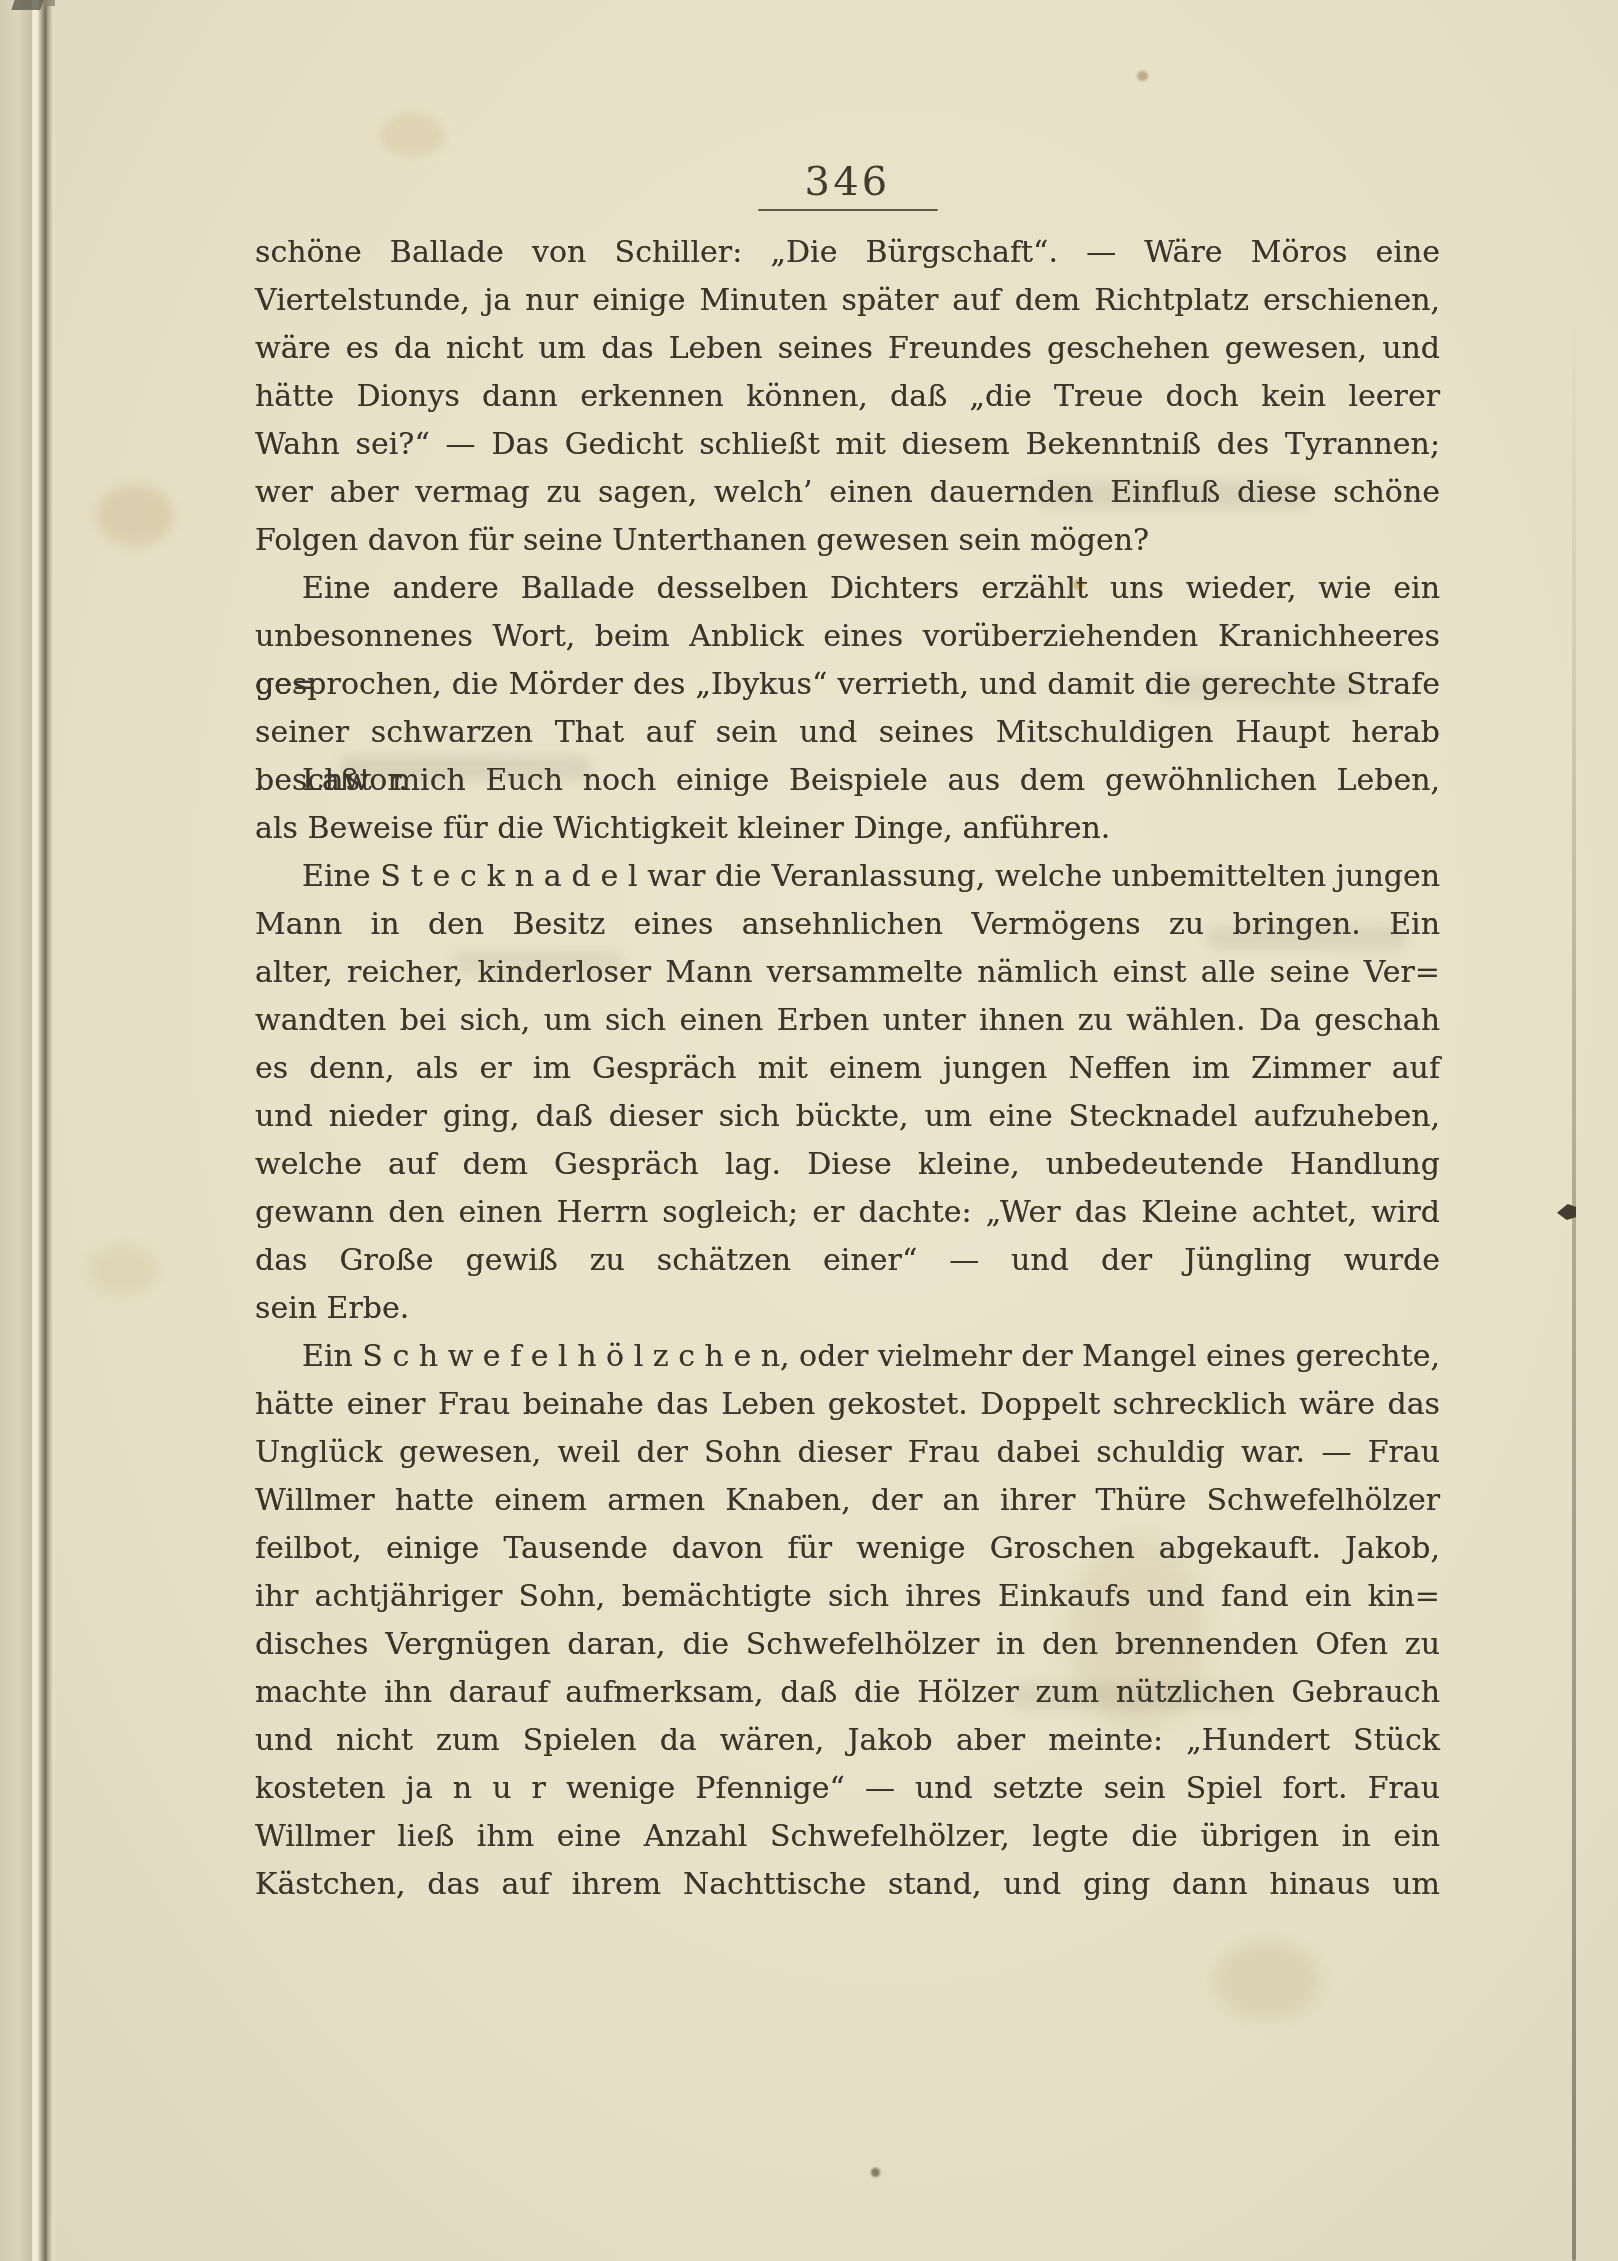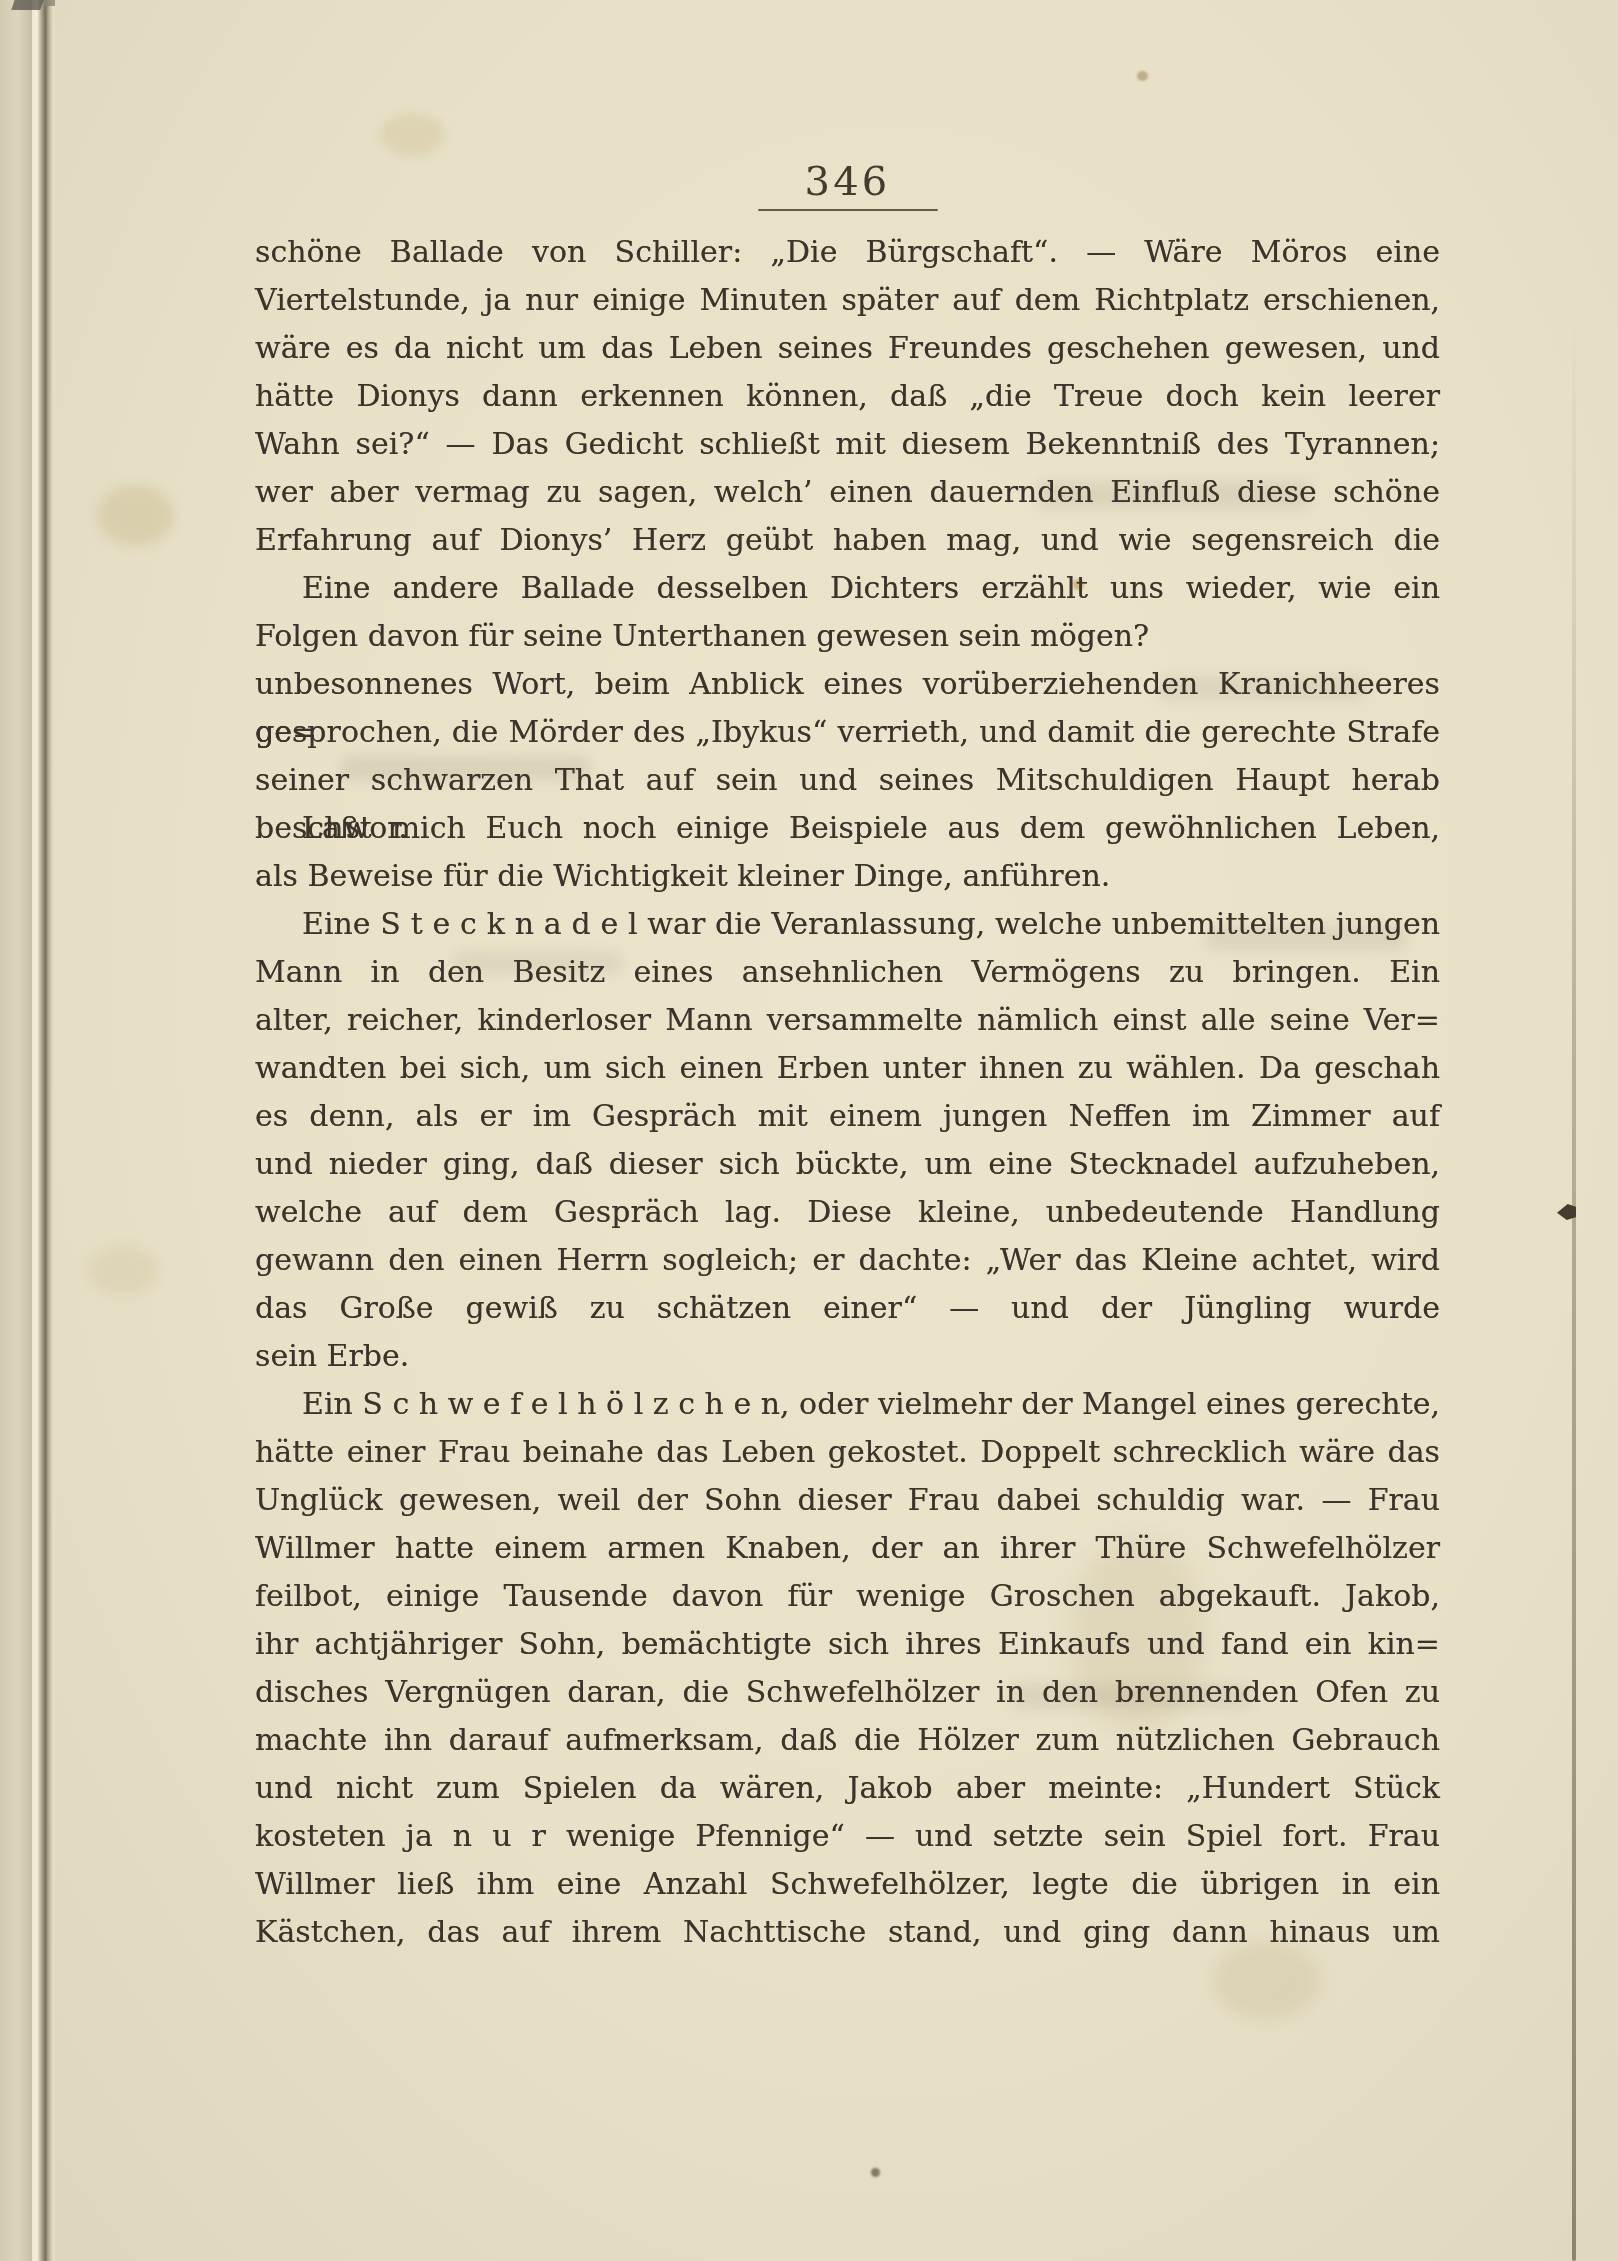--- a/index.html
+++ b/index.html
@@ -66,23 +66,22 @@
   <div class="pagerule"></div>
 </div>
 
 <div class="textblock">
     <div class="line">schöne Ballade von Schiller: „Die Bürgschaft“. — Wäre Möros eine</div>
     <div class="line">Viertelstunde, ja nur einige Minuten später auf dem Richtplatz erschienen,</div>
     <div class="line">wäre es da nicht um das Leben seines Freundes geschehen gewesen, und</div>
     <div class="line">hätte Dionys dann erkennen können, daß „die Treue doch kein leerer</div>
     <div class="line">Wahn sei?“ — Das Gedicht schließt mit diesem Bekenntniß des Tyrannen;</div>
     <div class="line">wer aber vermag zu sagen, welch’ einen dauernden Einfluß diese schöne</div>
-    <div class="line">Erfahrung auf Dionys’ Herz geübt haben mag, und wie segensreich die</div>
+    <div class="line short">Folgen davon für seine Unterthanen gewesen sein mögen?</div>
     <div class="line indent">Eine andere Ballade desselben Dichters erzählt uns wieder, wie ein</div>
-    <div class="line short">Folgen davon für seine Unterthanen gewesen sein mögen?</div>
     <div class="line">unbesonnenes Wort, beim Anblick eines vorüberziehenden Kranichheeres ge=</div>
     <div class="line">gesprochen, die Mörder des „Ibykus“ verrieth, und damit die gerechte Strafe</div>
     <div class="line">seiner schwarzen That auf sein und seines Mitschuldigen Haupt herab beschwor.</div>
     <div class="line indent">Laßt mich Euch noch einige Beispiele aus dem gewöhnlichen Leben,</div>
     <div class="line short">als Beweise für die Wichtigkeit kleiner Dinge, anführen.</div>
     <div class="line indent">Eine S t e c k n a d e l war die Veranlassung, welche unbemittelten jungen</div>
     <div class="line">Mann in den Besitz eines ansehnlichen Vermögens zu bringen. Ein</div>
     <div class="line">alter, reicher, kinderloser Mann versammelte nämlich einst alle seine Ver=</div>
     <div class="line">wandten bei sich, um sich einen Erben unter ihnen zu wählen. Da geschah</div>
     <div class="line">es denn, als er im Gespräch mit einem jungen Neffen im Zimmer auf</div>

